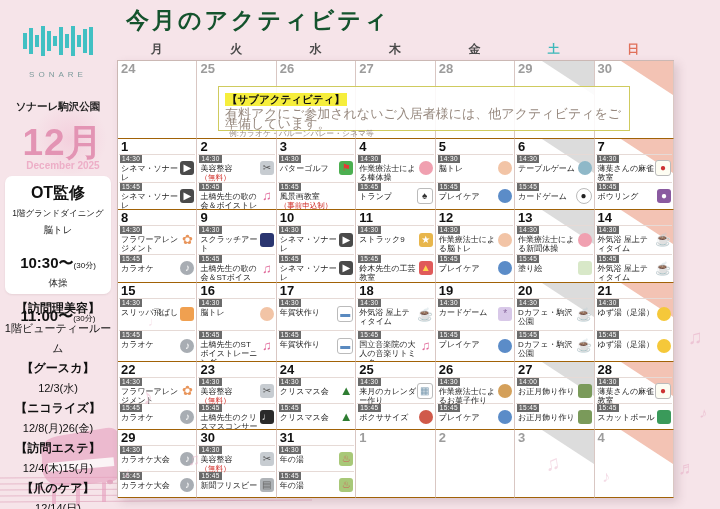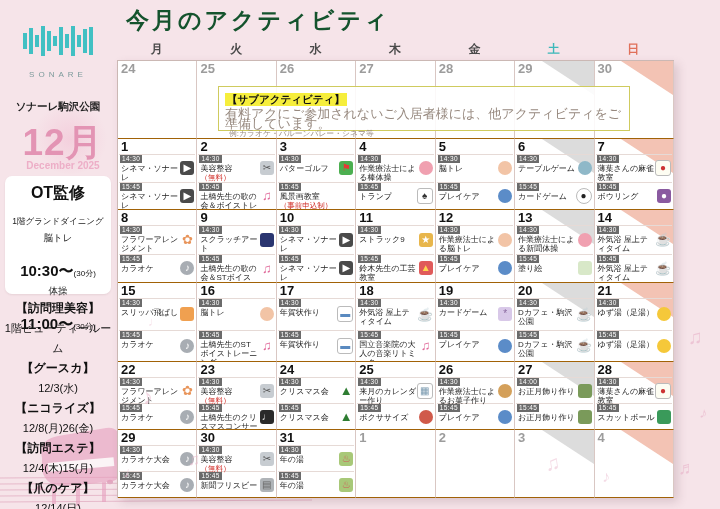--- a/index.html
+++ b/index.html
@@ -16,21 +16,21 @@
             font-size:10.5px;color:#222;font-weight:600;}
   .month-burst{position:absolute;left:30px;top:104px;width:80px;height:70px;border-radius:50%;
        background:radial-gradient(circle,rgba(238,170,198,.35),rgba(238,170,198,0) 70%);}
   .month-big{position:absolute;left:10px;top:118px;width:106px;text-align:center;
              font-size:37px;font-weight:bold;color:#e394b4;letter-spacing:1px;}
   .month-sub{position:absolute;left:10px;top:160px;width:106px;text-align:center;
              font-size:10px;color:#edaec7;font-weight:600;}
   .ot-box{position:absolute;left:5px;top:176px;width:106px;height:118px;background:#fff;
           border-radius:7px;text-align:center;box-shadow:0 1px 2px rgba(120,80,90,.12);}
   .ot-title{font-size:16px;font-weight:bold;color:#111;margin-top:7px;}
-  .ot-venue{font-size:8.5px;color:#222;margin-top:12px;}
+  .ot-venue{font-size:8.5px;color:#222;margin-top:4px;}
   .ot-item{font-size:9.5px;color:#222;margin-top:4px;}
   .ot-time{font-size:15px;font-weight:bold;color:#111;margin-top:17px;}
   .ot-dur{font-size:8px;font-weight:normal;}
   .visits{position:absolute;left:0;top:298px;width:116px;text-align:center;z-index:2;}
   .vtag{font-size:12px;color:#111;font-weight:600;line-height:20px;}
   .vval{font-size:11px;color:#111;line-height:20px;}
   
   .page-title{position:absolute;left:118px;top:5px;font-size:23px;font-weight:bold;
               color:#14532d;letter-spacing:3px;z-index:3;margin-left:8px;}
   

